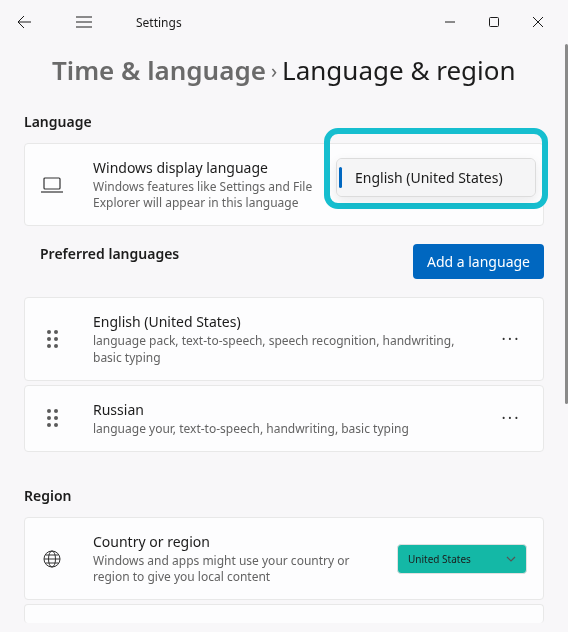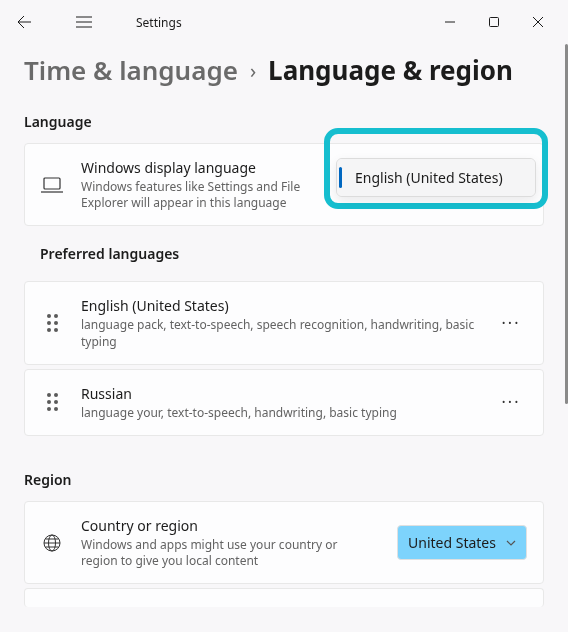--- a/index.html
+++ b/index.html
@@ -3,45 +3,45 @@
 <meta charset="utf-8">
 <style>
 * { box-sizing: border-box; margin: 0; padding: 0; }
 body { font-family: "Segoe UI", system-ui, sans-serif; background: #f8f7f9; color: #1c1c1c; width: 568px; height: 632px; overflow: hidden; position: relative; }
 .titlebar { height: 44px; display: flex; align-items: center; padding: 0 8px; }
 .titlebar .left { display: flex; align-items: center; gap: 28px; }
 .icon-btn { width: 32px; height: 32px; display: flex; align-items: center; justify-content: center; border-radius: 4px; }
 .titlebar .title { font-size: 12px; color: #1c1c1c; margin-left: 8px; }
 .titlebar .winctrls { margin-left: auto; display: flex; gap: 0; }
 .titlebar .winctrls .wc { width: 44px; height: 32px; display: flex; align-items: center; justify-content: center; }
-.breadcrumb { padding: 8px 24px 16px 24px; display: flex; align-items: center; gap: 12px; }
+.breadcrumb { padding: 8px 24px 16px 24px; display: flex; align-items: center; gap: 5px; margin-left: 28px; }
 .breadcrumb .bc-parent { font-size: 26px; font-weight: 600; color: #6a6a6a; }
 .breadcrumb .bc-sep { font-size: 20px; color: #6a6a6a; }
-.breadcrumb .bc-current { font-size: 26px; font-weight: 700; color: #1c1c1c; }
+.breadcrumb .bc-current { font-size: 26px; font-weight: 400; color: #1c1c1c; }
 .section-label { font-size: 14px; font-weight: 600; padding: 8px 8px 12px 24px; }
-.card { background: #fdfdfe; border: 1px solid #e8e8e8; border-radius: 4px; margin: 0 24px 4px 24px; padding: 14px 16px; display: flex; align-items: center; gap: 18px; position: relative; }
+.card { background: #fdfdfe; border: 1px solid #e8e8e8; border-radius: 4px; margin: 0 24px 4px 24px; padding: 14px 16px; display: flex; align-items: center; gap: 30px; position: relative; }
 .card .card-icon { width: 22px; display: flex; justify-content: center; color: #333; flex-shrink: 0; }
 .card .card-text { flex: 1; min-width: 0; }
 .card .card-title { font-size: 14px; color: #1c1c1c; }
 .card .card-sub { font-size: 12px; color: #636363; margin-top: 2px; line-height: 1.35; }
 .drag-icon { display: grid; grid-template-columns: repeat(2, 4px); gap: 3px; }
 .drag-icon span { width: 4px; height: 4px; background: #5a5a5a; border-radius: 50%; }
 .more-btn { width: 32px; height: 32px; display: flex; align-items: center; justify-content: center; font-size: 16px; letter-spacing: 2px; color: #333; }
 .pref-row { display: flex; align-items: flex-start; margin: 0 24px 12px 24px; padding: 14px 0 6px 16px; gap: 12px; }
 .pref-row .pref-text { flex: 1; }
 .pref-row .pref-title { font-size: 14px; font-weight: 600; }
 .pref-row .pref-sub { font-size: 12px; color: #636363; margin-top: 2px; max-width: 300px; line-height: 1.35; }
 .add-btn { background: #0067c0; color: #fff; border: none; border-radius: 4px; padding: 8px 14px; font-size: 14px; font-family: inherit; }
 .dropdown-highlight { position: absolute; top: 128px; left: 324px; width: 224px; border: 6px solid #16becf; border-radius: 14px; background: transparent; z-index: 10; padding: 6px;}
 .dropdown-inner { background: #f5f5f6; border: 1px solid #dcdcdc; border-radius: 6px; overflow: hidden; box-shadow: 0 4px 12px rgba(0,0,0,0.08); margin-top: 18px; }
 .dd-item { padding: 9px 12px; font-size: 14px; display: flex; align-items: center; background: #fdfdfe; }
 .dd-item.selected { position: relative; }
 .dd-item.selected::before { content: ""; position: absolute; left: 2px; top: 8px; bottom: 8px; width: 3px; background: #0067c0; border-radius: 2px; }
 .dd-item:last-child { background: #f5f5f6; }
-.region-select { background: #7dd3fc; border: 1px solid #e0e0e0; border-radius: 4px; padding: 7px 10px; font-size: 14px; display: flex; align-items: center; gap: 10px; min-width: 130px; justify-content: space-between; }
+.region-select { background: #14b8a6; border: 1px solid #e0e0e0; border-radius: 4px; padding: 7px 10px; font-size: 10px; display: flex; align-items: center; gap: 10px; min-width: 130px; justify-content: space-between; }
 .scrollbar { position: absolute; right: 0; top: 44px; bottom: 0; width: 4px; }
 .scrollbar-thumb { position: absolute; right: 0; top: 0; width: 3px; height: 360px; background: #8a8a8a; border-radius: 2px; }
 svg { display: block; }
 </style>
 </head>
 <body>
 
 <div class="titlebar">
   <div class="left">
     <div class="icon-btn">
@@ -101,20 +101,21 @@
     <div class="dd-item selected">
       <span style="padding-left:6px">English (United States)</span>
     </div>
   </div>
 </div>
 
 <div class="pref-row">
   <div class="pref-text">
     <div class="pref-title">Preferred languages</div>
   </div>
+  <button class="add-btn">Add a language</button>
 </div>
 
 <div class="card">
   <div class="card-icon">
     <div class="drag-icon">
         <span></span>
         <span></span>
         <span></span>
         <span></span>
         <span></span>

